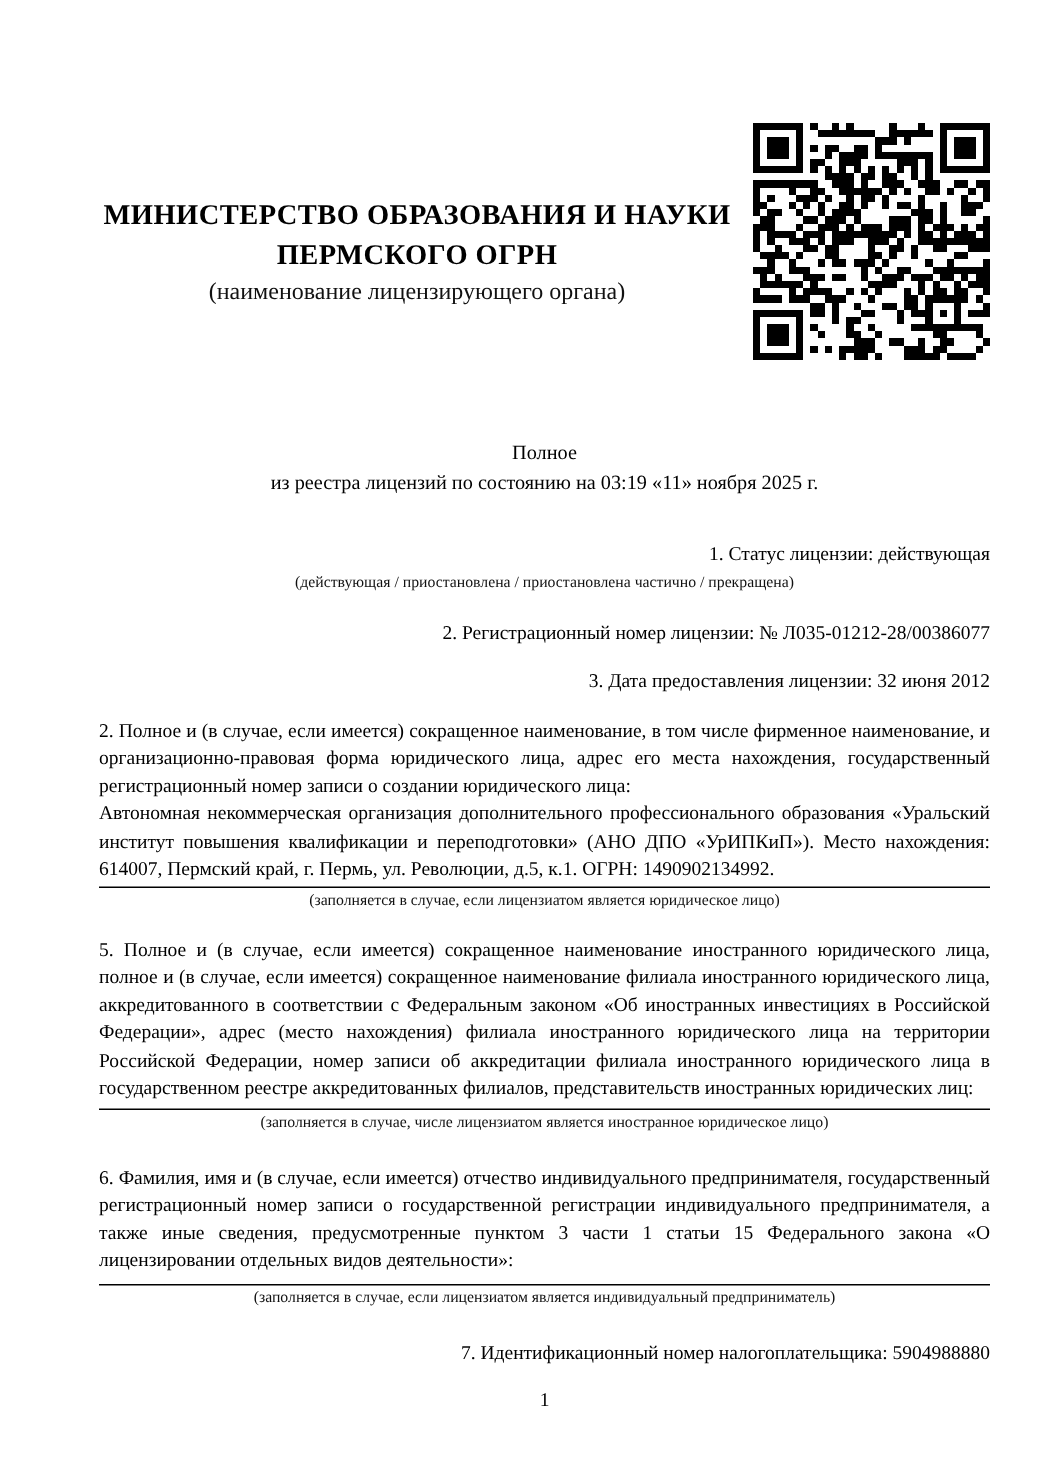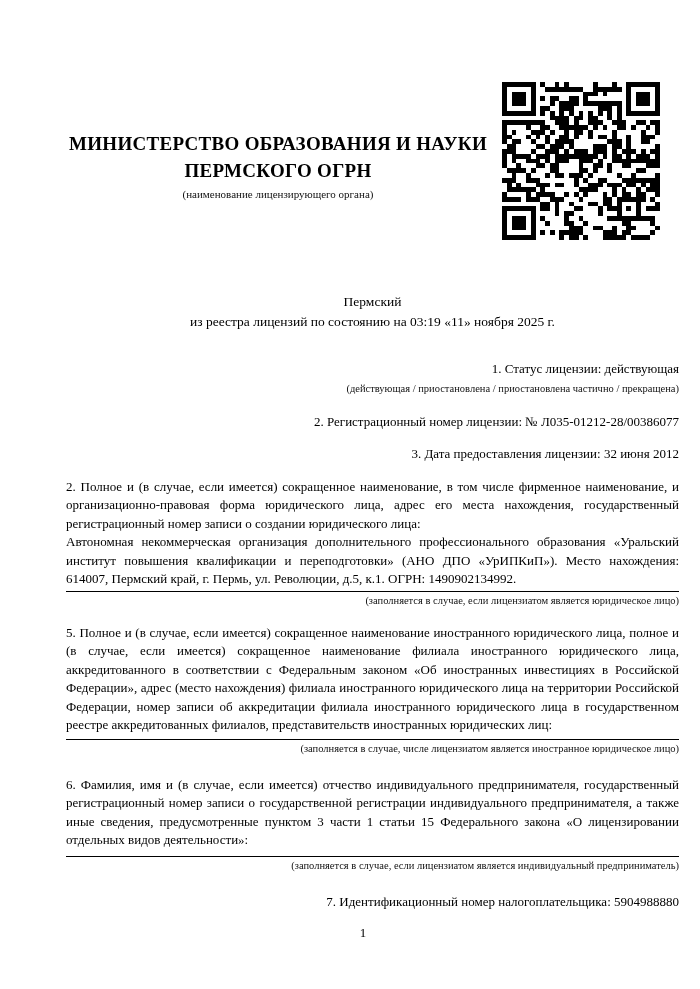--- a/index.html
+++ b/index.html
@@ -4,34 +4,34 @@
 <style>
   html,body{margin:0;padding:0;background:#ffffff;}
   .page{
     position:relative;
     width:700px;height:989px;
     background:#ffffff;
     color:#000;
     font-family:"Liberation Serif", serif;
     overflow:hidden;
   }
-  .content{padding:0 21px 0 66px;margin-top:28px;}
+  .content{padding:0 40px 0 66px;margin-top:28px;}
   .qr{
     position:absolute;top:82px;right:40px;
     width:158px;height:158px;
   }
   .qr svg{display:block;width:158px;height:158px;}
   .ministry{margin-top:130px;width:424px;text-align:center;}
   .ministry-name{font-weight:bold;font-size:19px;line-height:27px;letter-spacing:.3px;}
-  .small-caption{font-size:11px;line-height:15px;color:#111;}
+  .small-caption{font-size:16px;line-height:15px;color:#111;}
   .ministry .small-caption{margin-top:3px;}
   .doc-title{margin-top:90px;text-align:center;font-size:13.5px;line-height:20px;}
   .para{margin:0;font-size:13px;line-height:18.5px;text-align:right;}
   .just{text-align:justify;text-justify:inter-word;}
-  .caption{margin:1px 0 0;font-size:10.5px;line-height:15px;text-align:right;color:#111;}
+  .caption{margin:1px 0 0;font-size:10.5px;line-height:15px;text-align:center;color:#111;}
   .rule{border:0;border-top:1.6px solid #000;margin:2px 0 0;height:0;}
   .m-status{margin-top:28px;}
   .m-caption1{margin-top:2px;}
   .m-reg{margin-top:17px;}
   .m-date{margin-top:14px;}
   .m-legal{margin-top:14px;}
   .m-foreign{margin-top:16px;}
   .rule-blank{margin-top:4px;}
   .m-entrep{margin-top:20px;}
   .rule-entrep{margin-top:6px;}
@@ -609,21 +609,21 @@
 
     <div class="ministry">
       <div class="ministry-name">
         <div>МИНИСТЕРСТВО ОБРАЗОВАНИЯ И НАУКИ</div>
         <div>ПЕРМСКОГО ОГРН</div>
       </div>
       <div class="small-caption">(наименование лицензирующего органа)</div>
     </div>
 
     <div class="doc-title">
-      <div>Пермский</div>
+      <div>Полное</div>
       <div>из реестра лицензий по состоянию на 03:19 «11» ноября 2025 г.</div>
     </div>
 
     <p class="para m-status">1. Статус лицензии: действующая</p>
     <p class="caption m-caption1">(действующая / приостановлена / приостановлена частично / прекращена)</p>
 
     <p class="para m-reg">2. Регистрационный номер лицензии: № Л035-01212-28/00386077</p>
 
     <p class="para m-date">3. Дата предоставления лицензии: 32 июня 2012</p>
 

